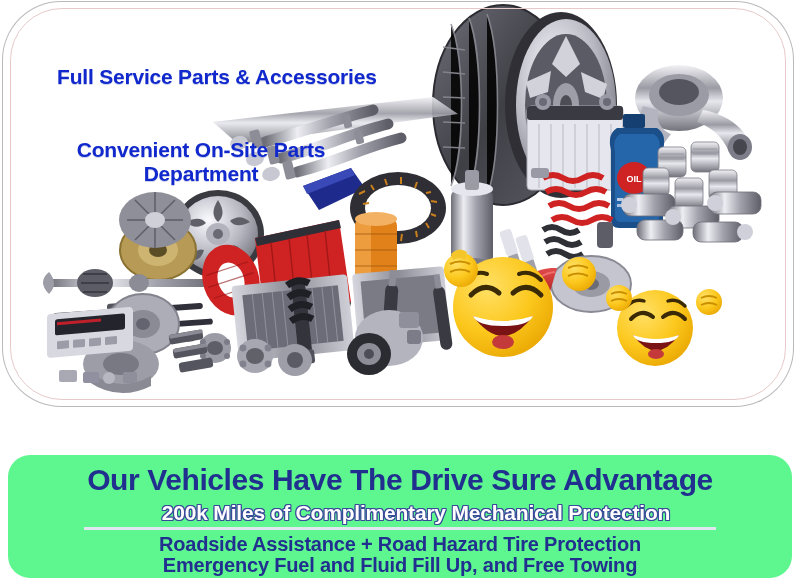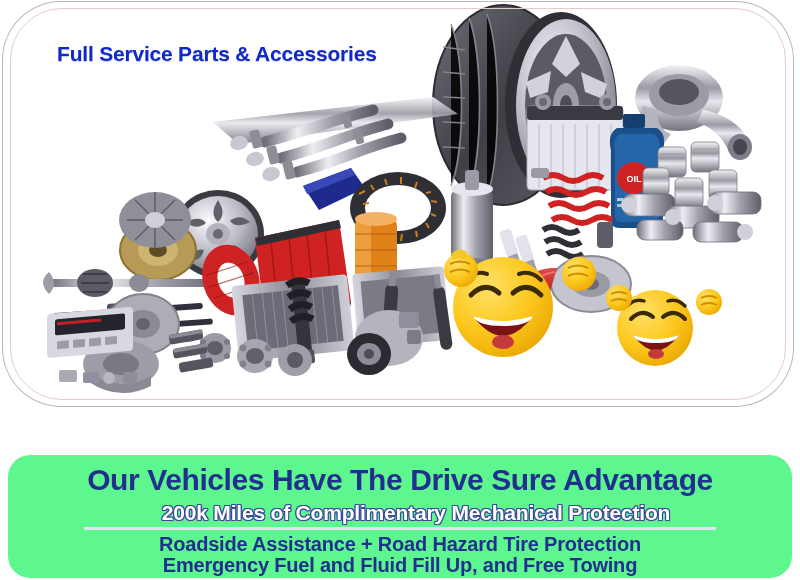--- a/index.html
+++ b/index.html
@@ -28,20 +28,21 @@
 
   
   .headline{
     position:absolute;
     color:#1028cc;
     font-weight:bold;
     letter-spacing:-0.2px;
     text-shadow:0 1px 0 rgba(140,150,210,.45);
     z-index:5;
     white-space:nowrap;
+    margin-top:23px;
   }
   #headline-1{left:54px;top:40px;font-size:21px;}
   #headline-2{left:48px;top:113px;font-size:21px;width:300px;text-align:center;line-height:24px;white-space:normal;}
 
   
   #parts-collage{position:absolute;left:0;top:0;width:790px;height:404px;z-index:2;}
 
   
   #promo-banner{
     position:absolute;left:8px;top:455px;width:784px;height:123px;
@@ -517,20 +518,21 @@
         <circle cx="706" cy="300" r="13" fill="url(#emojiG)"></circle>
         <g stroke="#c98f00" stroke-width="1.8" fill="none">
             <path d="M698 296 q8 -4 16 0 M698 303 q8 -4 16 0"></path>
           </g>
       </g>
     </g>
 
   </svg>
 
   <div class="headline" id="headline-1">Full Service Parts &amp; Accessories</div>
+  <div class="headline" id="headline-2">Convenient On-Site Parts Department</div>
 </div>
 
 <div id="promo-banner">
   <div id="promo-headline">Our Vehicles Have The Drive Sure Advantage</div>
   <div id="promo-subline">200k Miles of Complimentary Mechanical Protection</div>
   <div id="promo-subline-underline"></div>
   <div class="promo-detail" id="promo-detail-1">Roadside Assistance + Road Hazard Tire Protection</div>
   <div class="promo-detail" id="promo-detail-2">Emergency Fuel and Fluid Fill Up, and Free Towing</div>
 </div>
 

